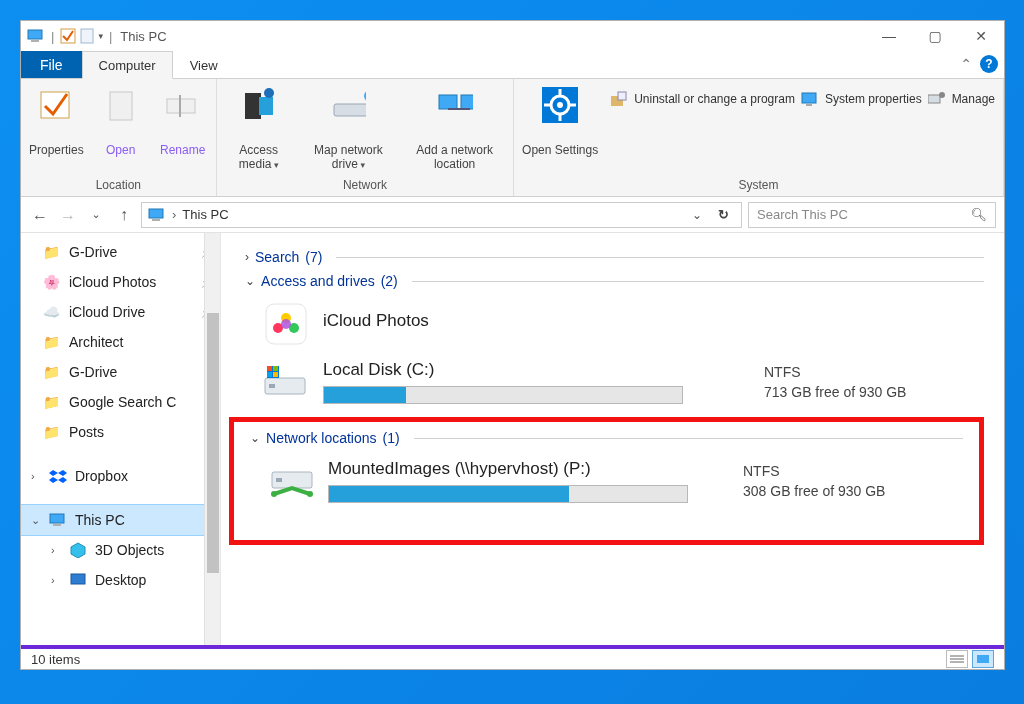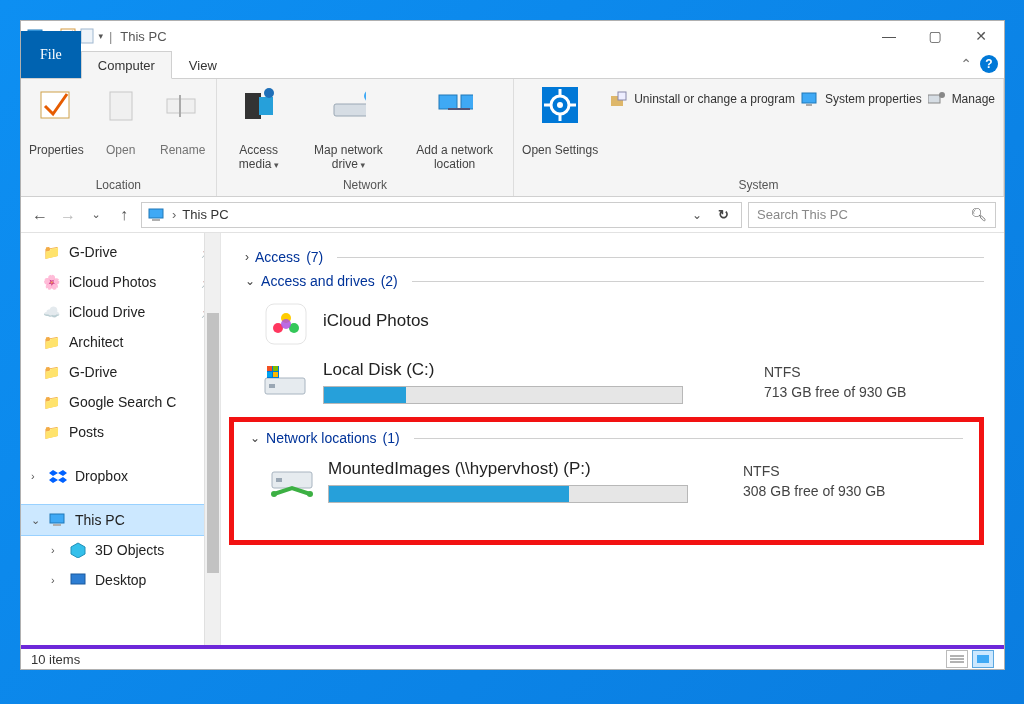--- a/index.html
+++ b/index.html
@@ -55,22 +55,21 @@
     font-size: 13px;
     color: #333;
     border: 1px solid transparent;
     border-bottom: none;
     position: relative;
   }
   .tab.file {
     background: #0063b1;
     color: #fff;
     font-size: 14px;
-    padding: 15px 18px;
-    font-family: Liberation Serif, serif;
+    padding: 5px 18px;
   }
   .tab.active {
     background: #f5f5f5;
     border-color: #d0d0d0;
     border-bottom: 1px solid #f5f5f5;
     margin-bottom: -1px;
   }
   .ribbon-right {
     position: absolute; right: 6px; top: 4px;
     display: flex; align-items: center; gap: 8px;
@@ -97,21 +96,21 @@
     display: flex; gap: 12px; flex: 1;
     align-items: flex-start;
     padding-top: 4px;
   }
   .rgroup-label { font-size: 12px; color: #555; margin-top: auto; padding-bottom: 2px; }
   .rbtn {
     display: flex; flex-direction: column; align-items: center;
     gap: 20px; font-size: 12px; color: #444; text-align: center;
     min-width: 50px;
   }
-  .rbtn.dis { color: #737373; }
+  .rbtn.dis { color: #8b5cf6; }
   .rbtn .ricon { width: 36px; height: 36px; display:flex; align-items:center; justify-content:center;}
   .rbtn-sm-list {
     display: flex; flex-direction: row; gap: 6px; padding-top: 4px;
     font-size: 12px; color: #333;
   }
   .rbtn-sm { display: flex; align-items: center; gap: 6px; }
   .rbtn-sm .smicon { width: 18px; height:16px; display:flex; align-items:center;}
   .drop::after { content: " ▾"; font-size: 9px; color:#555;}
   
   .navbar {
@@ -468,21 +467,21 @@
         <span>Desktop</span>
       </div>
       <div class="scrollgutter">
         <div class="scrollthumb" style="top:80px;height:260px;"></div>
       </div>
     </div>
 
     <div class="content">
       <div class="sect-head">
         <span class="chev">›</span>
-        <span>Access</span>
+        <span>Search</span>
         <span>(7)</span>
         <div class="hline"></div>
       </div>
 
       <div class="sect-head">
         <span class="chev">⌄</span>
         <span>Access and drives</span>
         <span>(2)</span>
         <div class="hline"></div>
       </div>

